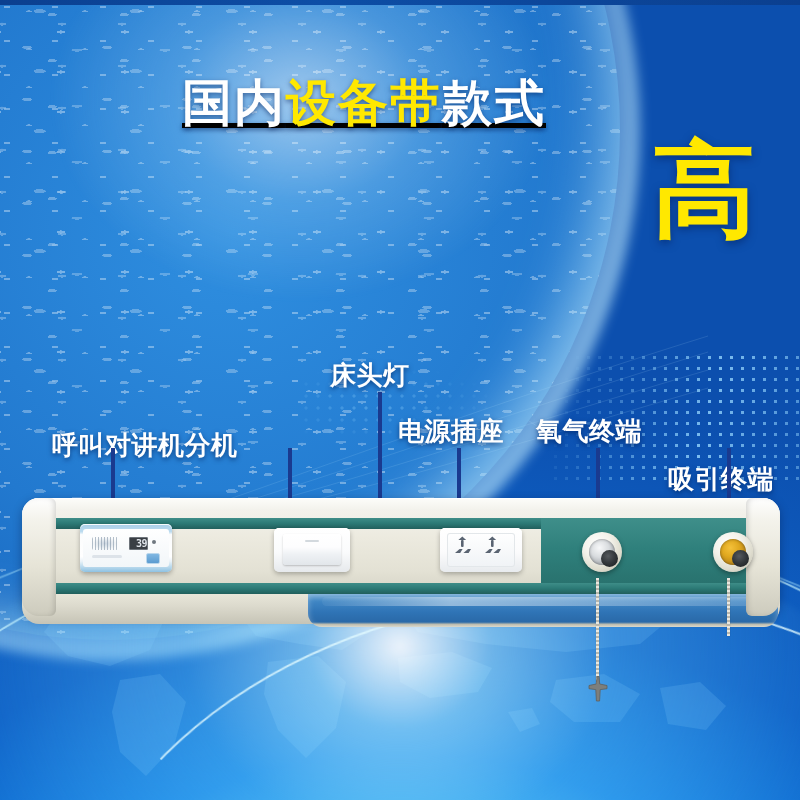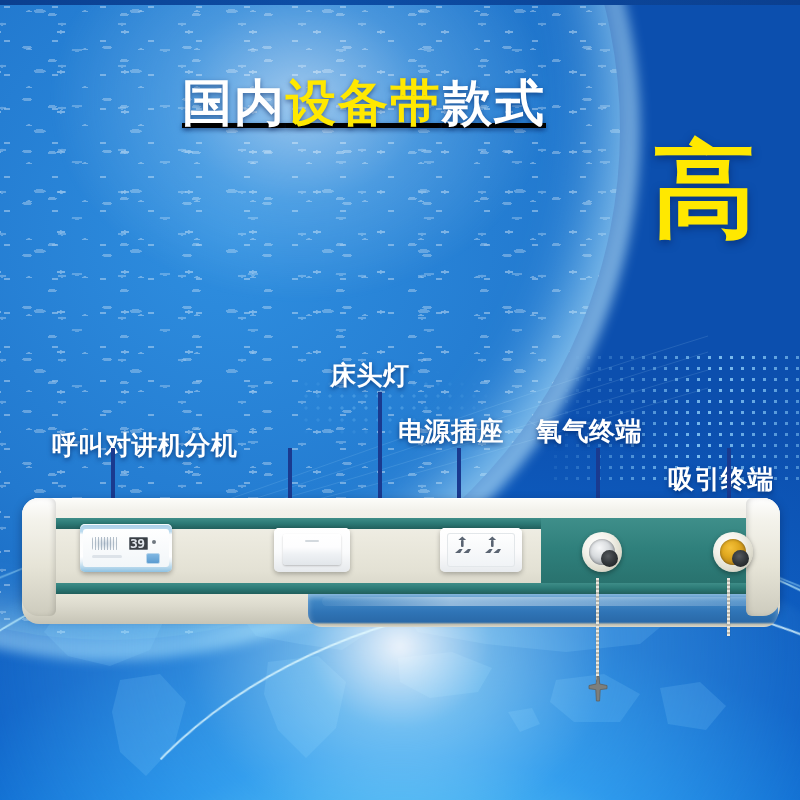--- a/index.html
+++ b/index.html
@@ -113,21 +113,21 @@
     box-shadow:0 2px 5px rgba(0,0,0,.3), inset 0 1px 0 rgba(255,255,255,.9);}
   .ic-face{position:absolute;left:3px;top:5px;width:86px;height:38px;border-radius:3px;
     background:linear-gradient(180deg,#ffffff,#f2f6f9);}
   .ic-grille{position:absolute;left:9px;top:8px;width:26px;height:13px;
     background:
       repeating-linear-gradient(90deg, rgba(120,140,160,.55) 0 1px, transparent 1px 3px),
       radial-gradient(ellipse at 50% 50%, rgba(150,170,190,.45), transparent 72%);
     border-radius:2px;}
   .ic-disp{position:absolute;left:46px;top:8px;width:17px;height:11px;border-radius:1px;
     background:#3a3f45;border:1px solid #6d737a;
-    color:#dfe4ea;font-size:13px;font-weight:bold;line-height:11px;text-align:left;
+    color:#dfe4ea;font-size:10px;font-weight:bold;line-height:11px;text-align:right;
     font-family:"DejaVu Sans Mono",monospace;letter-spacing:-0.5px;}
   .ic-led{position:absolute;left:69px;top:11px;width:4px;height:4px;border-radius:50%;background:#6f7880;}
   .ic-bar{position:absolute;left:9px;top:26px;width:30px;height:3px;border-radius:2px;background:#dde3e9;}
   .ic-btn{position:absolute;left:63px;top:24px;width:12px;height:9px;border-radius:2px;
     background:linear-gradient(180deg,#7fb7e2,#5b9bd0);border:1px solid #b9d6ec;}
 
   .switch{position:absolute;left:252px;top:30px;width:76px;height:44px;border-radius:5px;
     background:linear-gradient(180deg,#ffffff 0%,#fafbfc 55%,#e6e9ec 100%);
     box-shadow:0 2px 5px rgba(0,0,0,.28), inset 0 1px 0 #fff;}
   .rocker{position:absolute;left:9px;top:6px;width:58px;height:31px;border-radius:3px;

